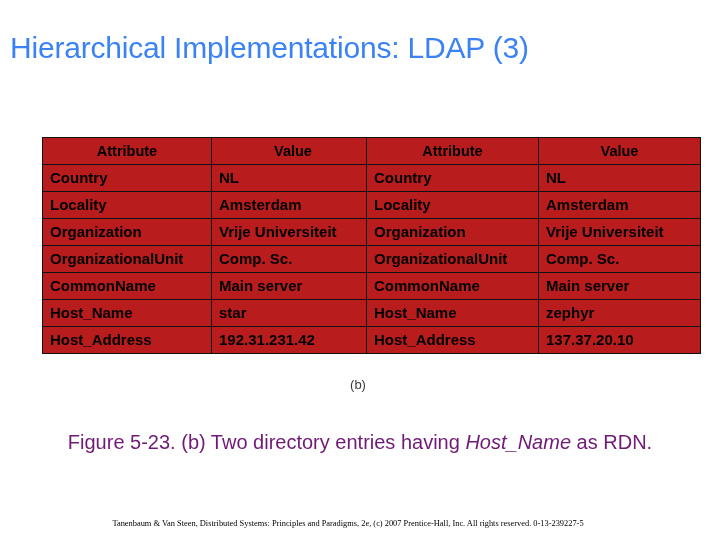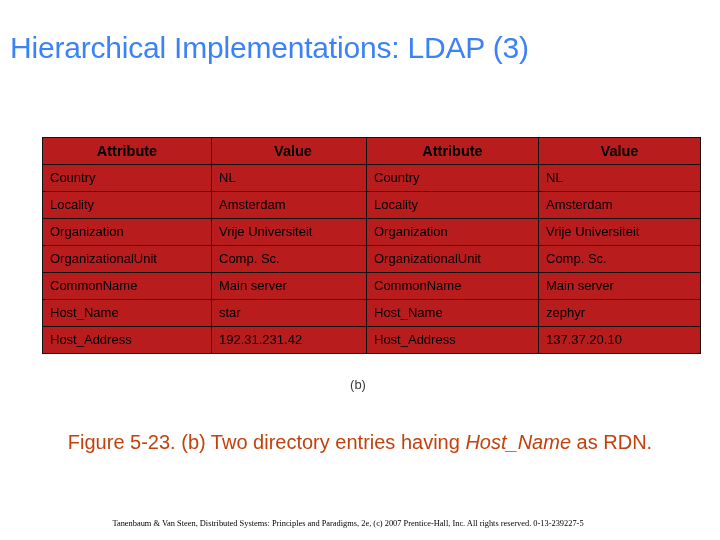--- a/index.html
+++ b/index.html
@@ -38,23 +38,23 @@
     table-layout: fixed;
     background: #b91c1c;
   }
   #table-left  { left: 42px;  width: 302px; }
   #table-right { left: 366px; width: 304px; }
 
   .dir-table td, .dir-table th {
     border: 1px solid #111111;
     height: 26px;
     padding: 0 7px;
-    font-size: 13px;
+    font-size: 15px;
     line-height: 26px;
-    font-weight: 400;
+    font-weight: 700;
     vertical-align: middle;
     overflow: hidden;
     white-space: nowrap;
   }
   .dir-table th {
     font-weight: bold;
     text-align: center;
     font-size: 14.5px;
   }
   .dir-table td {
@@ -79,21 +79,21 @@
 
   
   #figure-caption {
     position: absolute;
     left: 60px;
     top: 428px;
     width: 600px;
     text-align: center;
     font-size: 20px;
     line-height: 28px;
-    color: #c2410c;
+    color: #701a75;
   }
   #figure-caption .ital { font-style: italic; }
 
   
   #footer-credit {
     position: absolute;
     left: 0px;
     top: 518px;
     width: 696px;
     text-align: center;

